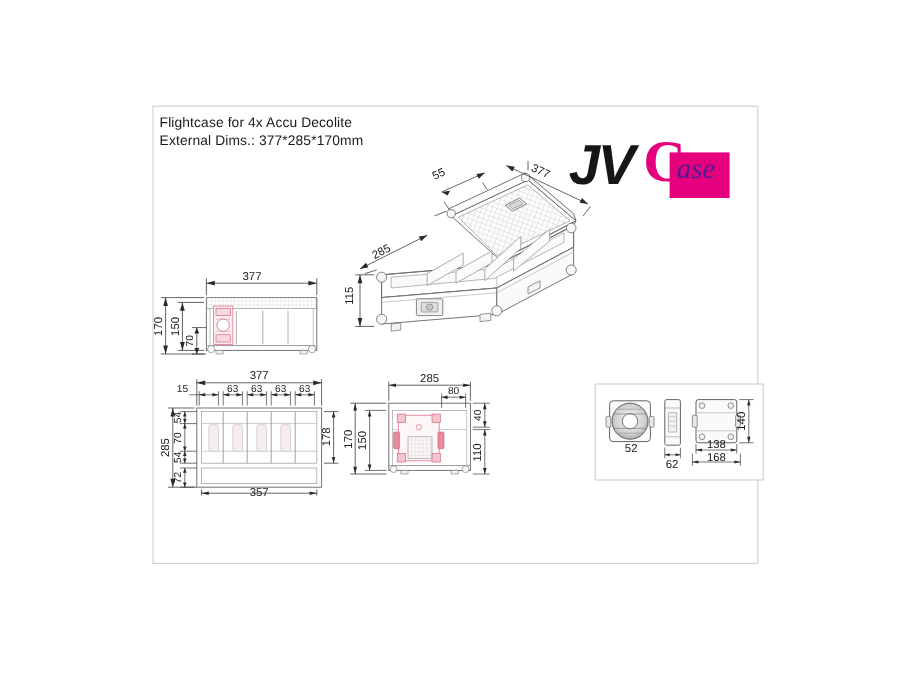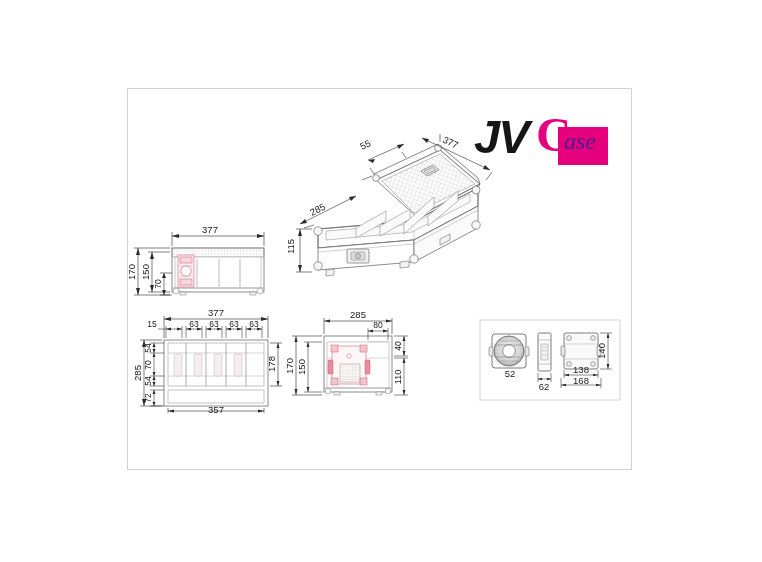--- a/index.html
+++ b/index.html
@@ -107,20 +107,24 @@
     fill: #1a1a1a;
   }
 </style>
 </head>
 <body>
 
 <div id="sheet">
 
   <div class="frame"></div>
 
+  <div class="title-block">
+    <span class="title-line">Flightcase for 4x Accu Decolite</span>
+    <span class="title-line">External Dims.: 377*285*170mm</span>
+  </div>
 
   <div class="logo">
     <div class="logo-square"></div>
     <div class="logo-jv">JV</div>
     <div class="logo-c">C</div>
     <div class="logo-ase">ase</div>
   </div>
 
   <div class="view" style="left:290px; top:128px; width:210px; height:160px;">
     <svg width="210" height="160" viewBox="0 0 210 160">
@@ -509,21 +513,21 @@
         <path d="M106,46 L120,46"></path>
         <path d="M106,83 L120,83"></path>
         <path d="M116,46 L116,83"></path>
       </g>
       <path d="M116,46 L114.5,51 L117.5,51 Z" fill="#2a2a2a"></path>
       <path d="M116,83 L114.5,78 L117.5,78 Z" fill="#2a2a2a"></path>
       <text class="dimtxt" x="113" y="65" text-anchor="middle" transform="rotate(-90 113 65)">110</text>
     </svg>
   </div>
 
-  <div class="view" style="left:480px; top:320px; width:140px; height:80px;">
+  <div class="view" style="left:496px; top:320px; width:140px; height:80px;">
     <svg width="140" height="80" viewBox="0 0 140 80">
       <defs>
         <radialGradient id="lensGrad" cx="50%" cy="45%" r="60%">
           <stop offset="0%" stop-color="#f6f6f6"></stop>
           <stop offset="70%" stop-color="#cfcfcf"></stop>
           <stop offset="100%" stop-color="#9e9e9e"></stop>
         </radialGradient>
       </defs>
 
       <rect x="0" y="0" width="140" height="80" fill="#ffffff" stroke="#d2d2d2" stroke-width="1"></rect>

